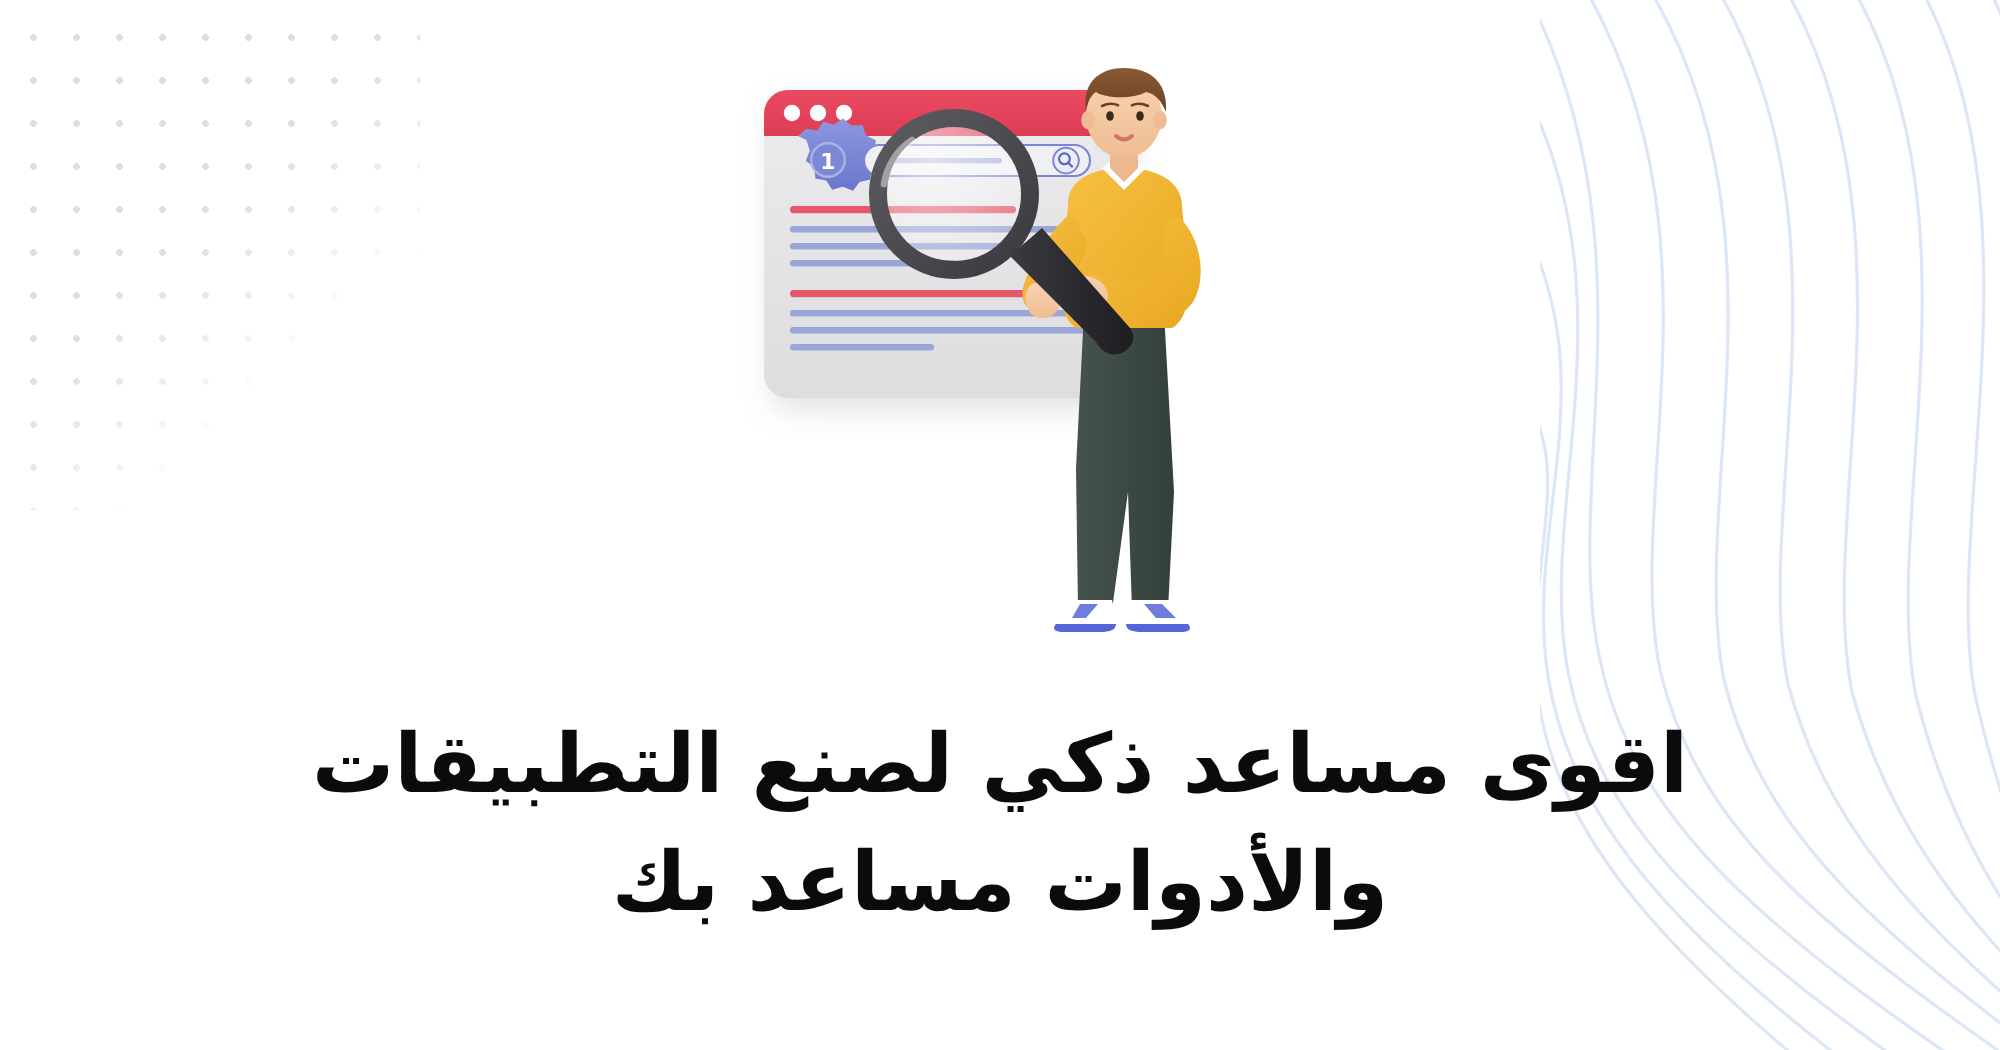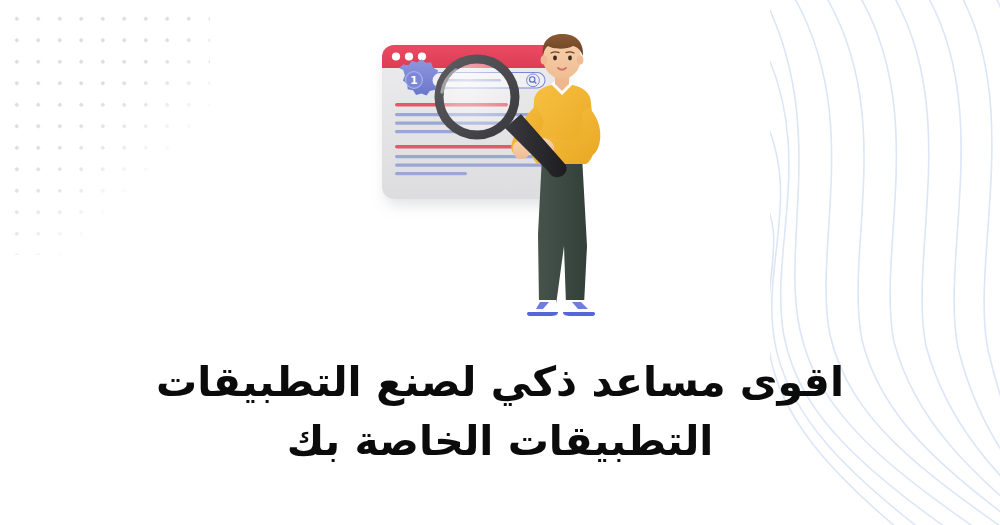--- a/index.html
+++ b/index.html
@@ -235,16 +235,16 @@
     <g>
       <path d="M145,104 l16,-14 l44,50 c4,5 0,12 -6,13 c-5,1 -9,-2 -11,-6 Z" fill="url(#handleG)"></path>
       <circle cx="117" cy="73" r="38" fill="url(#lensG)"></circle>
       <circle cx="117" cy="73" r="38" fill="none" stroke="url(#ringG)" stroke-width="9"></circle>
       <path d="M96,46 a34,34 0 0 0 -14,22" stroke="#ffffff" stroke-opacity="0.45" stroke-width="3.4" fill="none" stroke-linecap="round"></path>
     </g>
   </svg>
 
   <div class="headline">
     <span class="line line1">اقوى مساعد ذكي  لصنع التطبيقات</span>
-    <span class="line line2">التطبيقات الخاصة بك</span>
+    <span class="line line2">والأدوات مساعد بك</span>
   </div>
 
 </div>
 
 </body></html>

